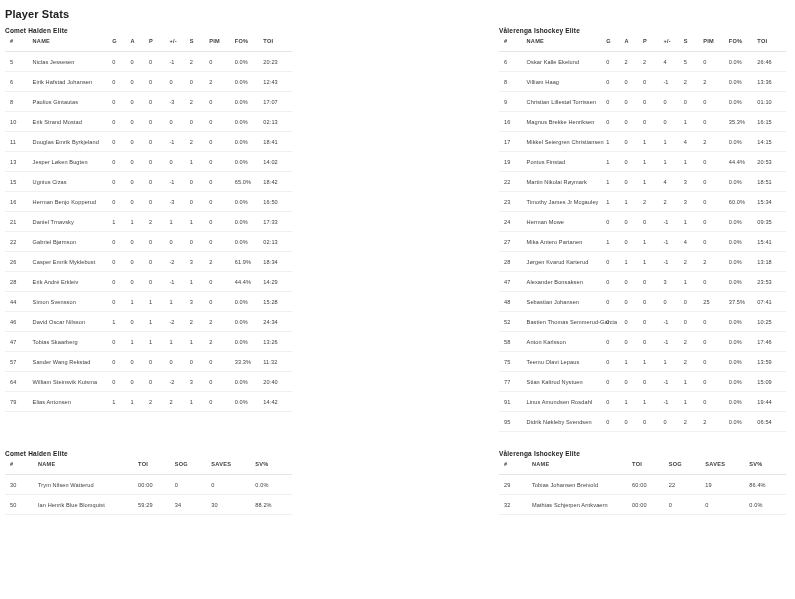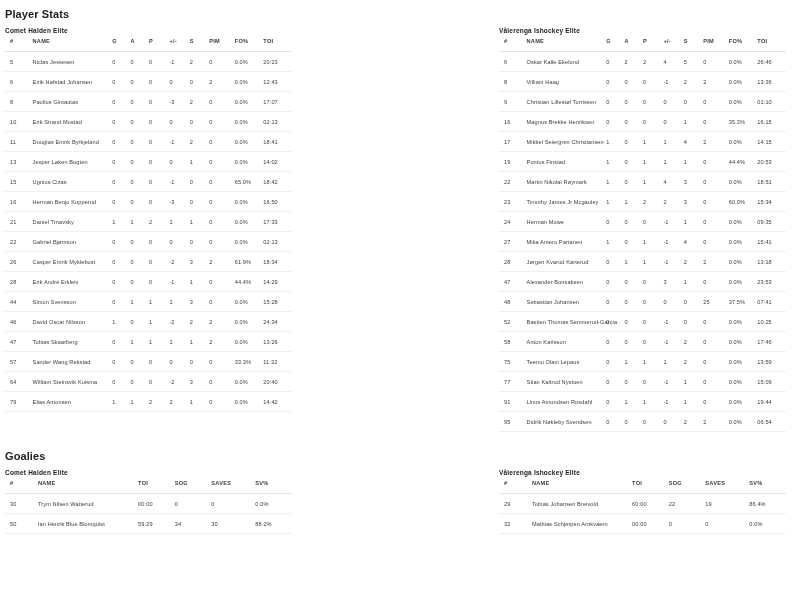--- a/index.html
+++ b/index.html
@@ -597,23 +597,20 @@
               <td class="c-fo">0.0%</td>
               <td class="c-toi">06:54</td>
             </tr>
           </tbody>
       </table>
     </div>
 
   </div>
 
   <div class="goalies-block">
-    <div style="padding-left:5px;">
-      <div class="section-title goalies-title">Goalies</div>
-    </div>
 
     <div class="columns">
       <div class="col col-left">
         <div class="team-name">Comet Halden Elite</div>
         <table class="stats">
           <thead>
             <tr>
               <th class="g-num">#</th>
               <th class="g-name">NAME</th>
               <th class="g-toi">TOI</th>

